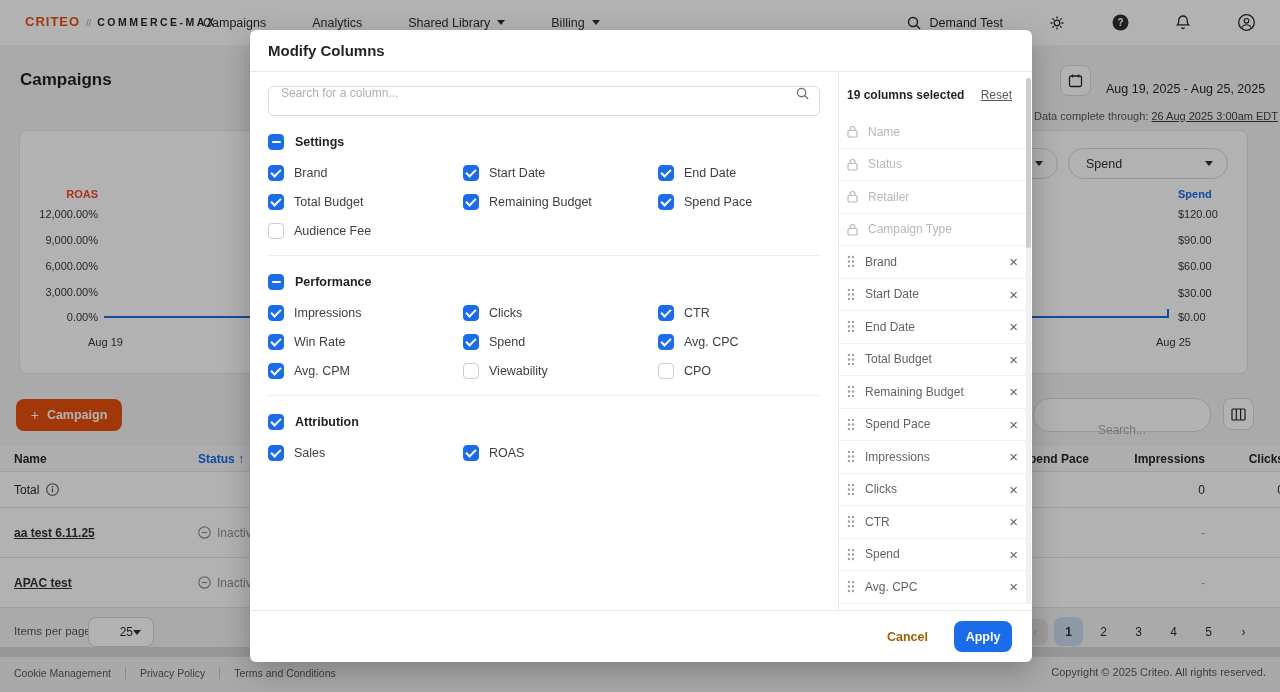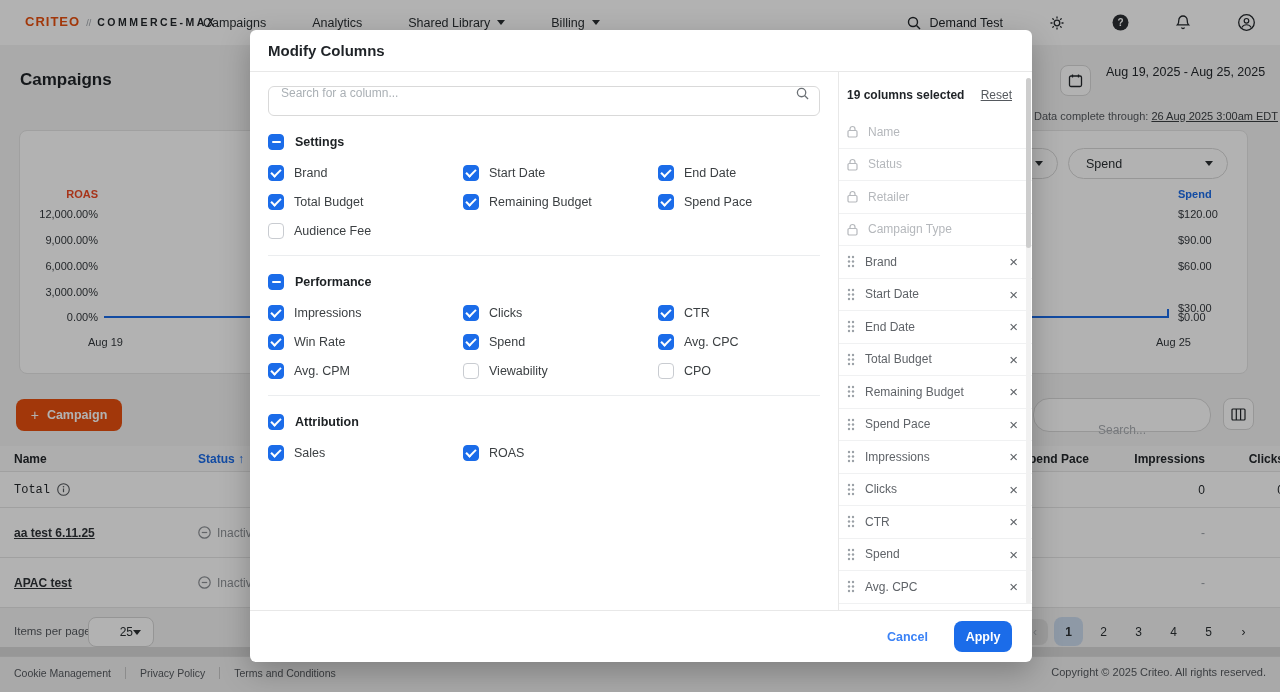--- a/index.html
+++ b/index.html
@@ -23,21 +23,21 @@
   .page-title { position:absolute; left:20px; top:70px; font-size:17px; font-weight:bold; color:#1f2327; }
 
   .chart-card { position:absolute; left:19px; top:130px; width:1229px; height:244px; background:#ffffff; border:1px solid #e5e5e5; border-radius:8px; }
   .dd-pill { position:absolute; height:31px; background:#fff; border:1px solid #d9d9d9; border-radius:16px; display:flex; align-items:center; justify-content:space-between; padding:0 14px 0 17px; font-size:12.5px; color:#2b3033; }
   .axis-label { position:absolute; font-size:11px; font-weight:bold; }
   .tick { position:absolute; font-size:11px; color:#33383d; }
   .tick.r { text-align:right; width:90px; }
   .chart-line { position:absolute; left:104px; top:316px; width:1065px; height:2px; background:#1b6ce9; }
   .chart-line::after { content:""; position:absolute; right:0; bottom:0; width:2px; height:9px; background:#1b6ce9; }
 
-  .daterow { position:absolute; left:1060px; top:65px; display:flex; align-items:flex-start; gap:15px; }
+  .daterow { position:absolute; left:1060px; top:65px; display:flex; align-items:flex-end; gap:15px; }
   .cal-btn { width:31px; height:31px; border:1px solid #d9d9d9; border-radius:8px; background:#fff; display:flex; align-items:center; justify-content:center; }
   .daterange { font-size:12.5px; color:#23272b; }
   .datacomplete { position:absolute; left:1034px; top:110px; font-size:11px; color:#55595e; white-space:nowrap; }
   .datacomplete a { color:#3c4043; text-decoration:underline; }
 
   .campaign-btn { position:absolute; left:16px; top:399px; width:106px; height:32px; background:#e8500f; border:none; border-radius:8px; color:#fff; font-size:12.5px; font-weight:bold; font-family:inherit; display:flex; align-items:center; justify-content:center; gap:8px; cursor:pointer; }
   .campaign-btn .plus { font-size:14px; font-weight:normal; }
 
   .tbl-search { position:absolute; left:1033px; top:398px; width:178px; height:32px; background:#fff; border:1px solid #d9d9d9; border-radius:16px; display:flex; align-items:center; gap:8px; padding:16px 12px;flex-direction:column; }
   .tbl-search .ph { font-size:12px; color:#a9adb2; }
@@ -101,21 +101,21 @@
   .sel-head { display:flex; align-items:center; justify-content:space-between; padding:16px 20px 14px 8px; }
   .sel-count { font-size:12px; font-weight:bold; color:#1f2327; }
   .reset-link { font-size:12px; color:#55595e; text-decoration:underline; cursor:pointer; }
   .col-row { height:32.5px; display:flex; align-items:center; gap:10px; padding:0 14px 0 8px; border-bottom:1px solid #f0f1f2; }
   .col-row.locked .rlabel { color:#b5b8bc; }
   .col-row .rlabel { font-size:12px; color:#5f6368; flex:1; }
   .col-row .x { color:#5f6368; font-size:15px; line-height:1; cursor:pointer; }
   .vscroll { position:absolute; right:1px; top:6px; width:5px; height:526px; background:#f1f1f1; border-radius:3px; }
   .vscroll .thumb { position:absolute; left:0; top:0; width:5px; height:170px; background:#cdcdcd; border-radius:3px; }
 
-  .cancel-btn { font-size:12.5px; font-weight:bold; color:#3b82f6; background:none; border:none; font-family:inherit; cursor:pointer; }
+  .cancel-btn { font-size:12.5px; font-weight:bold; color:#a16207; background:none; border:none; font-family:inherit; cursor:pointer; }
   .apply-btn { width:58px; height:31px; background:#1b6ce9; color:#fff; border:none; border-radius:8px; font-size:12.5px; font-weight:bold; font-family:inherit; cursor:pointer; }
 
   svg { display:block; }
 </style>
 </head>
 <body>
 
 <div class="screen">
 
   <div class="topnav">
@@ -208,21 +208,21 @@
   <div class="tick r" style="left:8px; top:234px;">9,000.00%</div>
   <div class="tick r" style="left:8px; top:260px;">6,000.00%</div>
   <div class="tick r" style="left:8px; top:286px;">3,000.00%</div>
   <div class="tick r" style="left:8px; top:311px;">0.00%</div>
   <div class="tick" style="left:88px; top:336px;">Aug 19</div>
 
   <div class="axis-label" style="left:1178px; top:188px; color:#1b6ce9;">Spend</div>
   <div class="tick" style="left:1178px; top:208px;">$120.00</div>
   <div class="tick" style="left:1178px; top:234px;">$90.00</div>
   <div class="tick" style="left:1178px; top:260px;">$60.00</div>
-  <div class="tick" style="left:1178px; top:302px;">$30.00</div>
+  <div class="tick" style="left:1178px; top:287px;">$30.00</div>
   <div class="tick" style="left:1178px; top:311px;">$0.00</div>
   <div class="tick" style="left:1156px; top:336px;">Aug 25</div>
 
   <div class="chart-line"></div>
 
   <button class="campaign-btn">
     <span class="plus">+</span>
     <span>Campaign</span>
   </button>
 
@@ -243,21 +243,21 @@
 
   <div class="table">
     <div class="trow head">
       <span class="cell c-name hd">Name</span>
       <span class="cell c-status hd sorted"><span>Status</span> <span>↑</span></span>
       <span class="cell c-sp hd">Spend Pace</span>
       <span class="cell c-im hd">Impressions</span>
       <span class="cell c-cl hd">Clicks</span>
     </div>
     <div class="trow total">
-      <span class="cell c-name" style="display:flex;align-items:flex-start;gap:7px;font-family:Liberation Mono, monospace;">
+      <span class="cell c-name" style="display:flex;align-items:flex-start;gap:7px;">
         <span>Total</span>
         <svg width="13" height="13" viewBox="0 0 13 13">
             <circle cx="6.5" cy="6.5" r="5.8" fill="none" stroke="#55595e" stroke-width="1.1"></circle>
             <line x1="6.5" y1="5.5" x2="6.5" y2="9.2" stroke="#55595e" stroke-width="1.2"></line>
             <circle cx="6.5" cy="3.7" r="0.8" fill="#55595e"></circle>
           </svg>
       </span>
       <span class="cell c-im">0</span>
       <span class="cell c-cl">0</span>
     </div>

